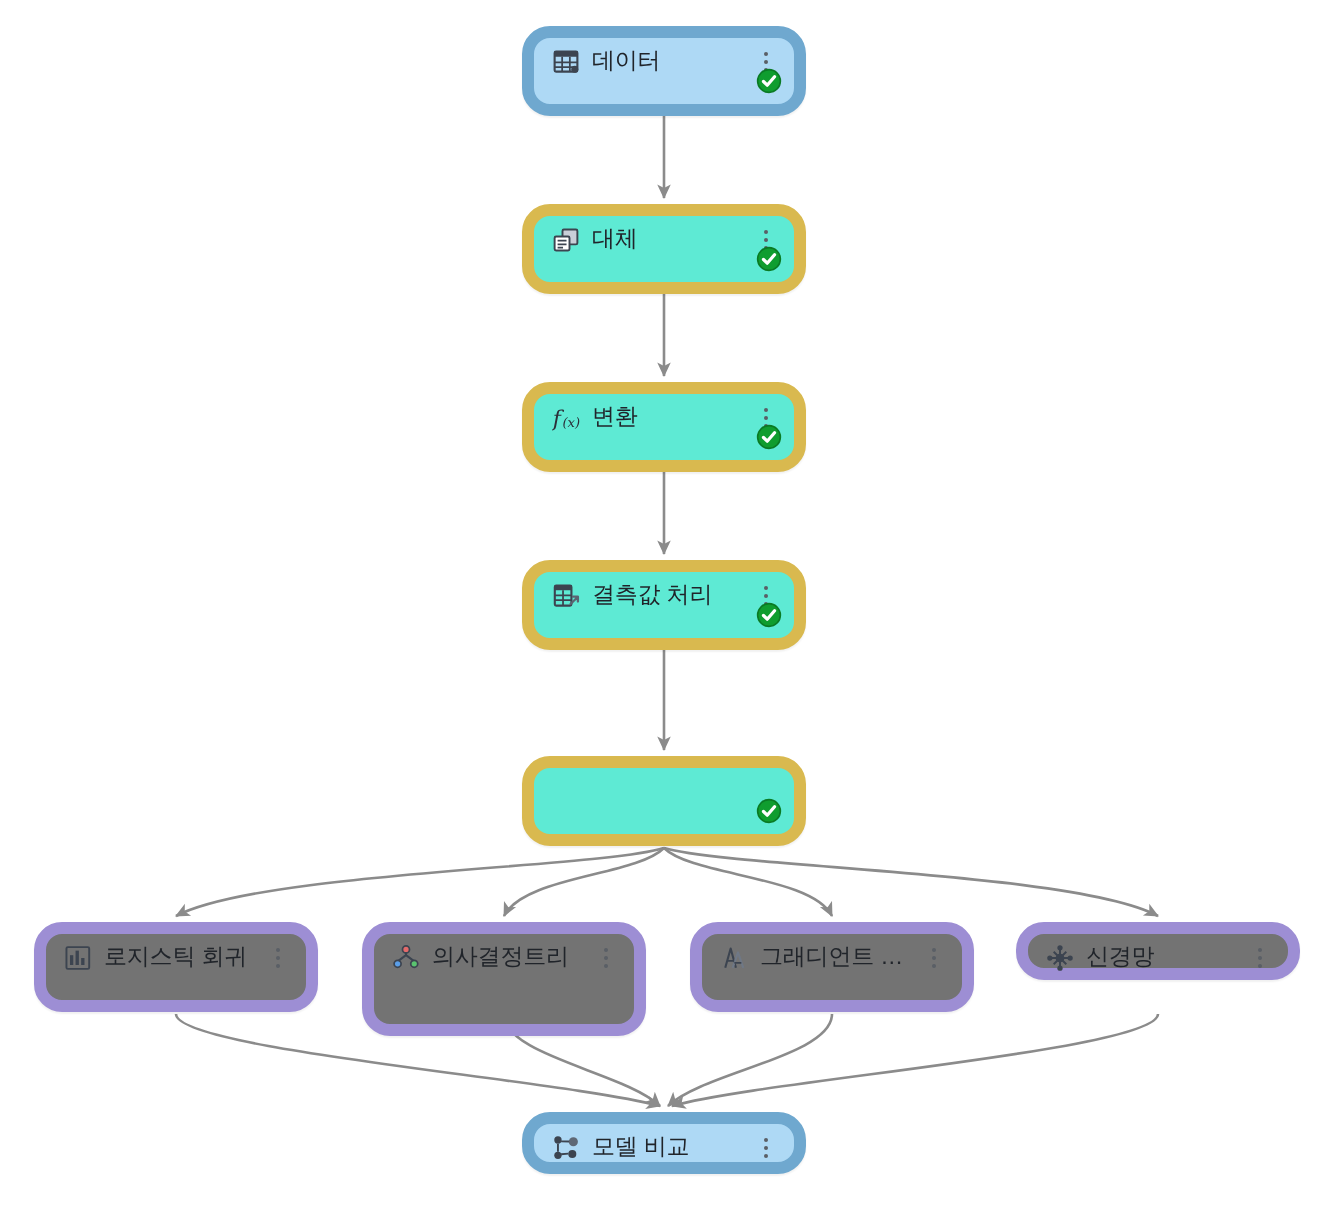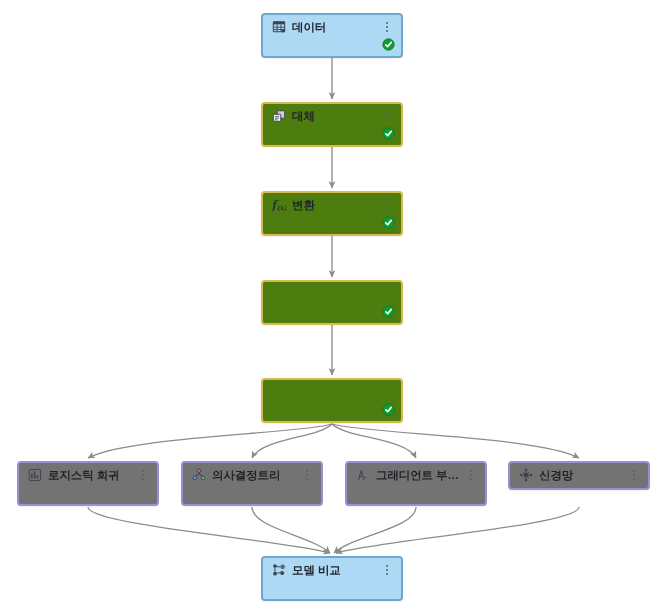--- a/index.html
+++ b/index.html
@@ -23,31 +23,30 @@
     position: absolute;
     left: 0;
     top: 0;
     width: 663px;
     height: 604px;
     pointer-events: none;
   }
   .node {
     position: absolute;
     box-sizing: border-box;
-    border-radius: 4px;
-    border: 2px solid #6d28d9;
+    border-radius: 14px;
+    border: 6px solid #6d28d9;
     box-shadow: 0 1px 1px rgba(0,0,0,0.06);
-    font-weight: bold;
   }
   .node-blue {
     background: #aed9f5;
     border-color: #6fa8cf;
   }
   .node-yellow {
-    background: #4d7c0f;
+    background: #5eead4;
     border-color: #d9b94f;
   }
   .node-purple {
     background: #737373;
     border-color: #9d8ed4;
   }
   .node-head {
     position: absolute;
     left: 0;
     top: 0;
@@ -186,20 +185,34 @@
           </span>
         </div>
         <span class="node-status">
           <svg viewBox="0 0 16 16">
             <circle cx="8" cy="8" r="7" fill="#0f9d2f" stroke="#0a7a24" stroke-width="1"></circle>
             <path d="M4.6 8.3L6.9 10.6L11.4 5.4" stroke="#ffffff" stroke-width="2" fill="none" stroke-linecap="round" stroke-linejoin="round"></path>
           </svg>
         </span>
       </div>
       <div class="node node-yellow" style="left: 261px; top: 280px; width: 142px; height: 45px;">
+        <div class="node-head">
+          <span class="node-icon"><svg viewBox="0 0 16 16">
+              <rect x="1.6" y="2" width="9.5" height="11.5" rx="0.8" fill="none" stroke="#3c4450" stroke-width="1.2"></rect>
+              <rect x="1.6" y="2" width="9.5" height="2.7" fill="#3c4450"></rect>
+              <path d="M1.6 7.6H11.1M1.6 10.4H11.1M6.3 4.7V13.5" stroke="#3c4450" stroke-width="1"></path>
+              <path d="M10.6 12.6L14.8 8.4M14.8 8.4L14.8 11.2M14.8 8.4L12 8.4" stroke="#5b6472" stroke-width="1.3" fill="none" stroke-linecap="round"></path>
+            </svg></span>
+          <span class="node-title">결측값 처리</span>
+          <span class="node-menu">
+            <i></i>
+            <i></i>
+            <i></i>
+          </span>
+        </div>
         <span class="node-status">
           <svg viewBox="0 0 16 16">
             <circle cx="8" cy="8" r="7" fill="#0f9d2f" stroke="#0a7a24" stroke-width="1"></circle>
             <path d="M4.6 8.3L6.9 10.6L11.4 5.4" stroke="#ffffff" stroke-width="2" fill="none" stroke-linecap="round" stroke-linejoin="round"></path>
           </svg>
         </span>
       </div>
       <div class="node node-yellow" style="left: 261px; top: 378px; width: 142px; height: 45px;">
         <span class="node-status">
           <svg viewBox="0 0 16 16">
@@ -217,21 +230,21 @@
               <rect x="9.8" y="8" width="1.9" height="4" fill="#3c4450"></rect>
             </svg></span>
           <span class="node-title">로지스틱 회귀</span>
           <span class="node-menu">
             <i></i>
             <i></i>
             <i></i>
           </span>
         </div>
       </div>
-      <div class="node node-purple" style="left: 181px; top: 461px; width: 142px; height: 45px;">
+      <div class="node node-purple" style="left: 181px; top: 461px; width: 142px; height: 57px;">
         <div class="node-head">
           <span class="node-icon"><svg viewBox="0 0 16 16">
               <path d="M8 4.3V6.4M8 6.4L3.6 9.6M8 6.4L12.4 9.6" stroke="#3c4450" stroke-width="1.2" fill="none"></path>
               <circle cx="8" cy="3.1" r="2" fill="#e46a6a" stroke="#3c4450" stroke-width="1"></circle>
               <circle cx="3.2" cy="11.3" r="2" fill="#5a9ee8" stroke="#3c4450" stroke-width="1"></circle>
               <circle cx="12.7" cy="11.3" r="2" fill="#5ac46f" stroke="#3c4450" stroke-width="1"></circle>
             </svg></span>
           <span class="node-title">의사결정트리</span>
           <span class="node-menu">
             <i></i>
@@ -266,21 +279,21 @@
               <circle cx="13.8" cy="8" r="1.5" fill="#3c4450"></circle>
             </svg></span>
           <span class="node-title">신경망</span>
           <span class="node-menu">
             <i></i>
             <i></i>
             <i></i>
           </span>
         </div>
       </div>
-      <div class="node node-blue" style="left: 261px; top: 556px; width: 142px; height: 45px;">
+      <div class="node node-blue" style="left: 261px; top: 556px; width: 142px; height: 31px;">
         <div class="node-head">
           <span class="node-icon"><svg viewBox="0 0 16 16">
               <circle cx="3.4" cy="3.4" r="2.1" fill="#3c4450"></circle>
               <circle cx="3.4" cy="12.2" r="2.1" fill="#3c4450"></circle>
               <circle cx="12.2" cy="4.4" r="2.6" fill="#5f6875"></circle>
               <circle cx="11.6" cy="11.4" r="2.3" fill="#3c4450"></circle>
               <path d="M5.2 4.2L9.8 4.3M5.2 11.6L9.4 11.2M3.4 5.5V10.1" stroke="#3c4450" stroke-width="1.1"></path>
             </svg></span>
           <span class="node-title">모델 비교</span>
           <span class="node-menu">

